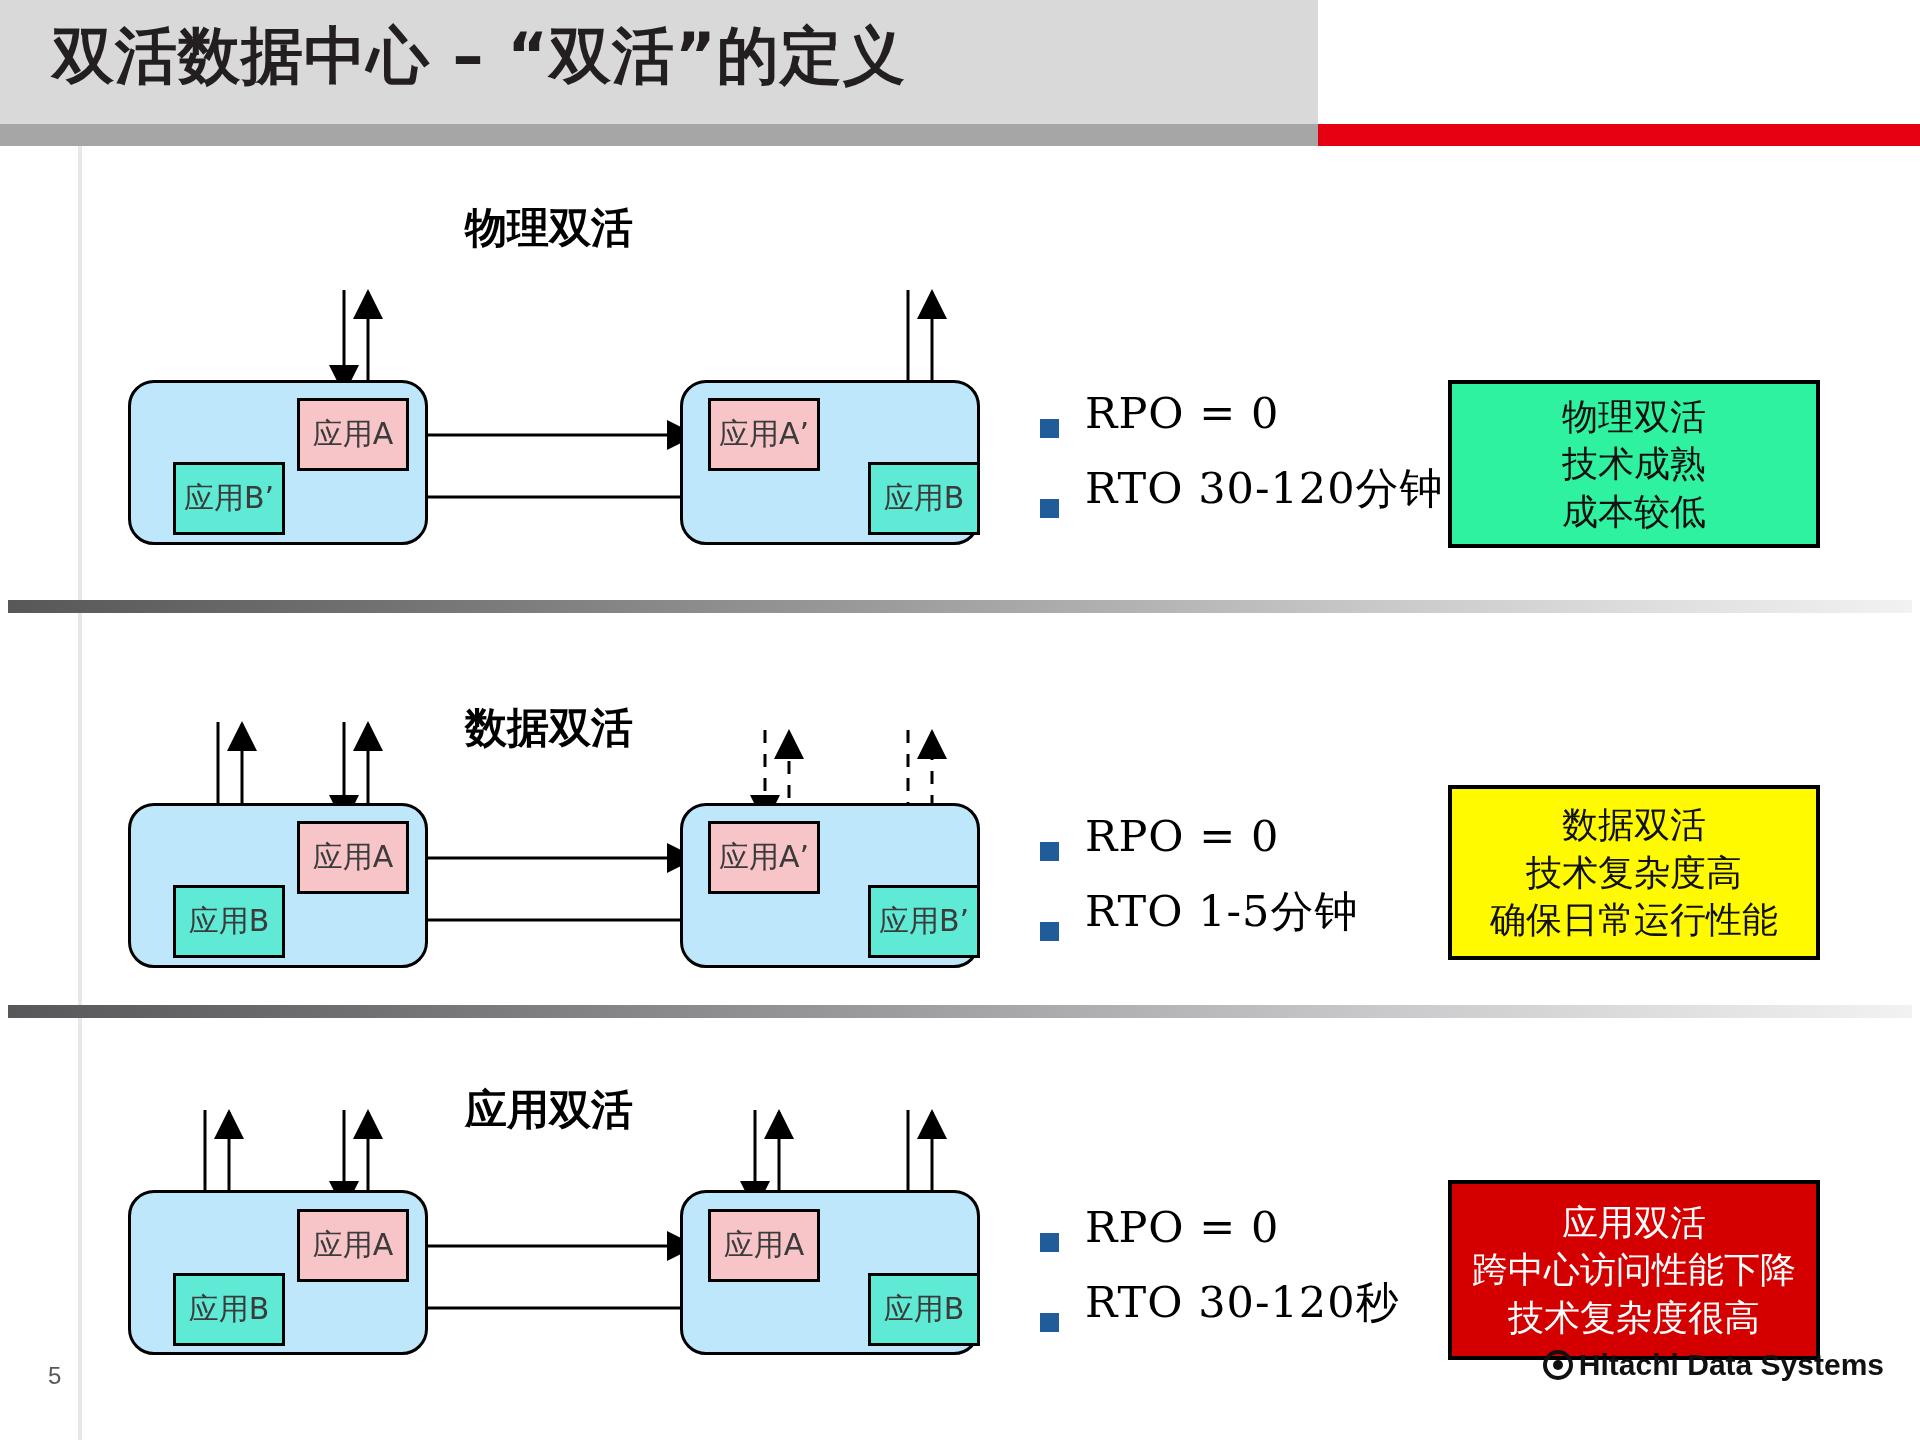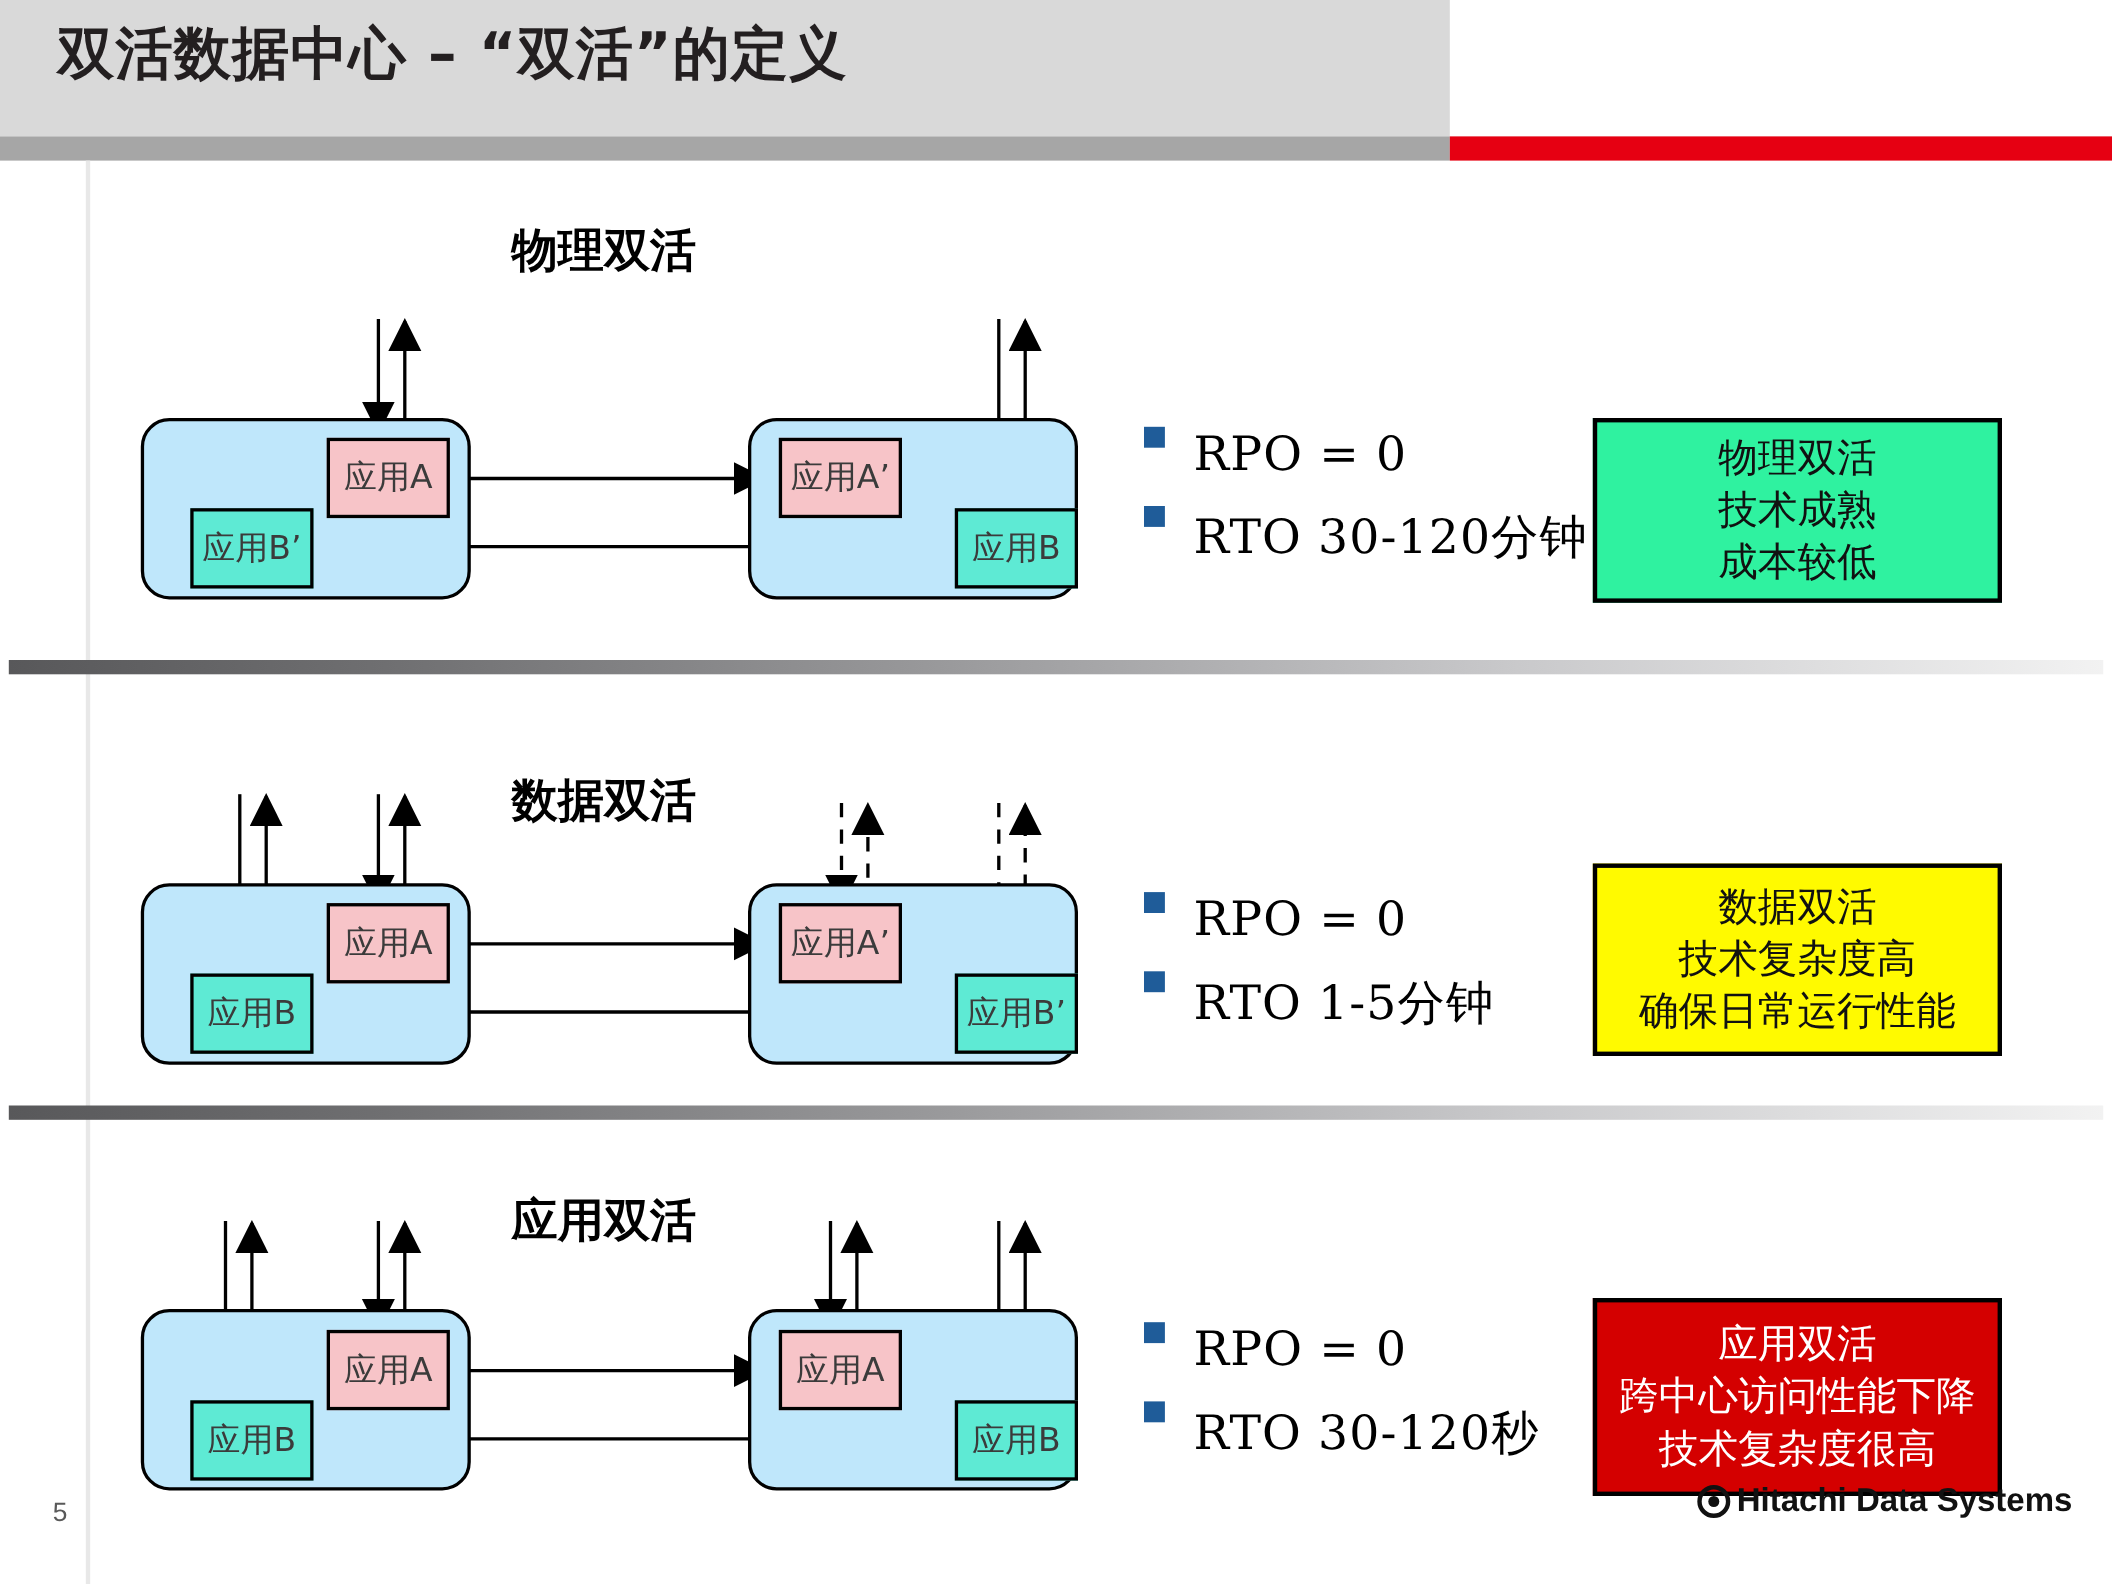--- a/index.html
+++ b/index.html
@@ -10,21 +10,21 @@
     position:relative;
     overflow:hidden;
   }
   
   .header{
     position:absolute;left:0;top:0;width:1920px;height:124px;
     background:#d9d9d9;
   }
   .header-title{
     position:absolute;left:52px;top:14px;
-    font-size:52px;font-weight:bold;color:#231f20;
+    font-size:62px;font-weight:bold;color:#231f20;
     letter-spacing:1px;white-space:nowrap;
     font-family:"DejaVu Sans","Liberation Sans",sans-serif;
   }
   .logo-panel{
     position:absolute;left:1318px;top:0;width:602px;height:124px;
     background:#ffffff;
   }
   .header-rule-gray{
     position:absolute;left:0;top:124px;width:1318px;height:22px;
     background:#a6a6a6;
@@ -73,21 +73,21 @@
   .appbox.pink{background:#f7c4c8;}
   .appbox.cream{background:#5eead4;margin-left:18px;}
 
   
   .arrows{position:absolute;left:0;top:0;pointer-events:none;}
 
   
   .bullets{position:absolute;}
   .bullet-row{
     position:relative;
-    display:flex;align-items:flex-start;
+    display:flex;align-items:flex-end;
     margin-bottom:22px;
     white-space:nowrap;
   }
   .bullet-sq{
     width:19px;height:19px;background:#1f5c99;
     margin-right:26px;flex:0 0 auto;
   }
   .bullet-text{
     font-size:43px;color:#000;
     font-family:"DejaVu Serif","Liberation Serif",serif;

